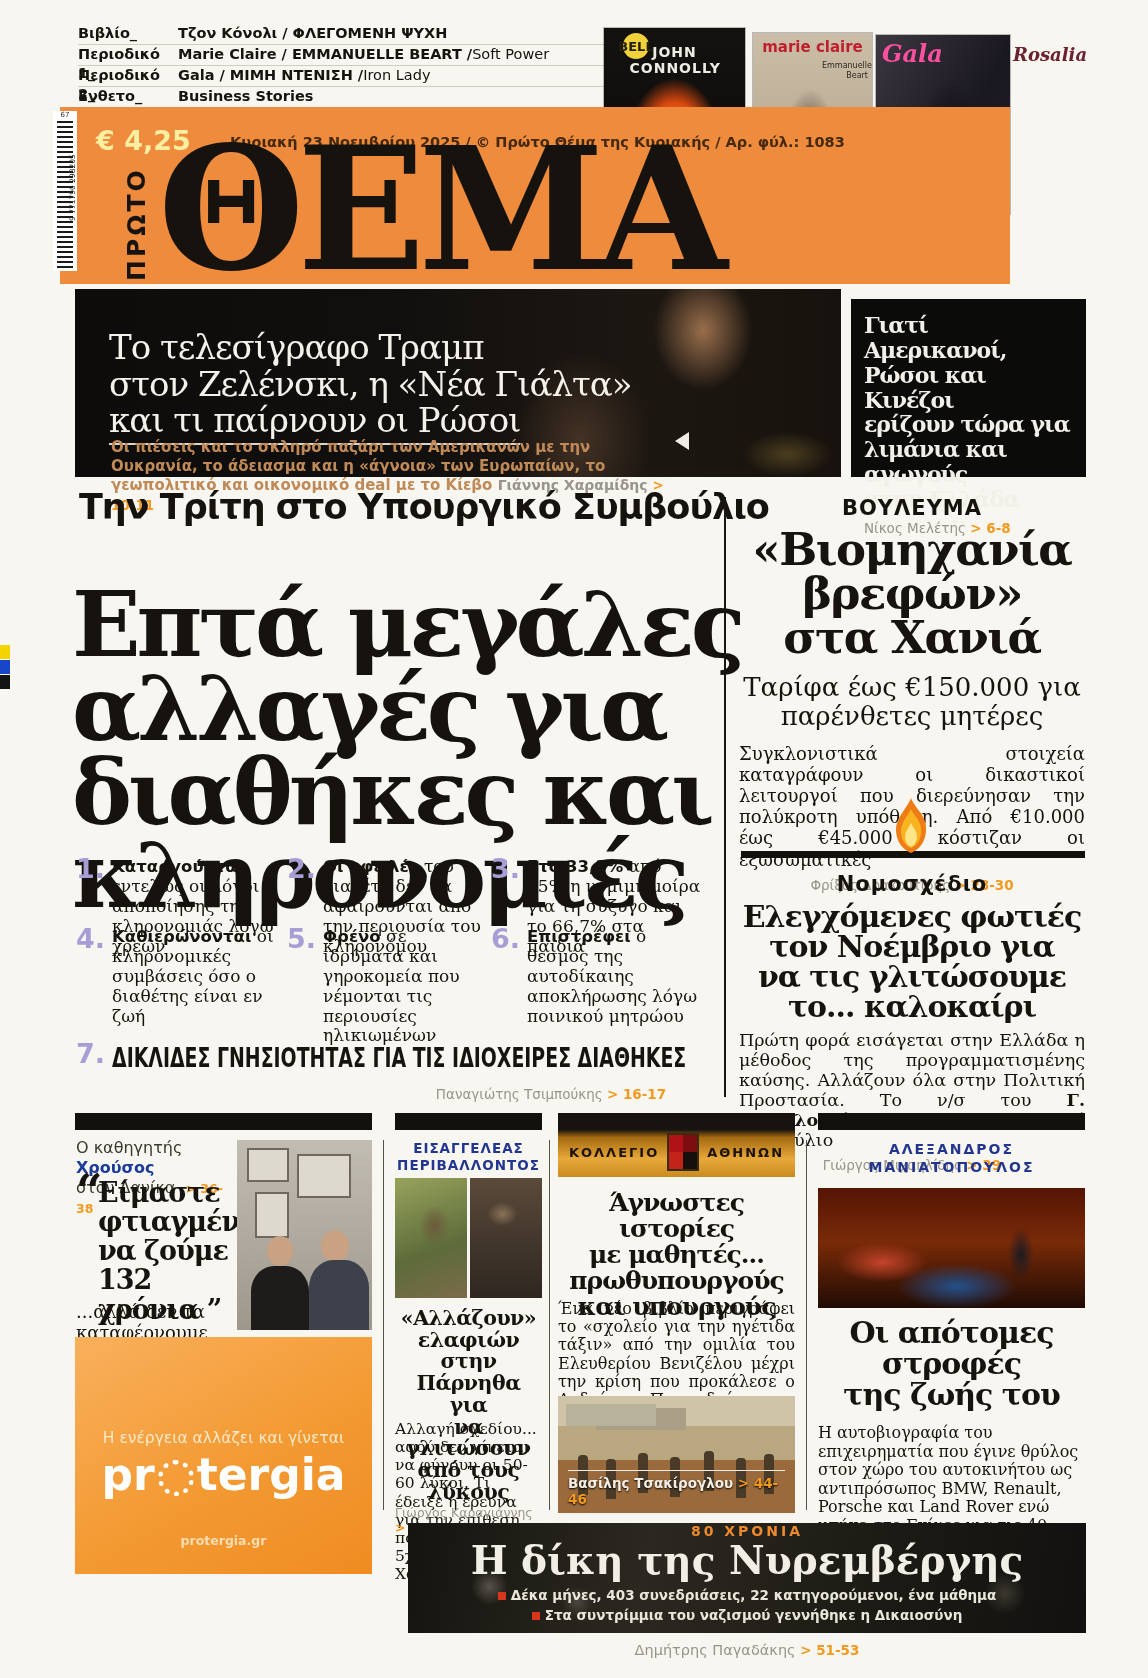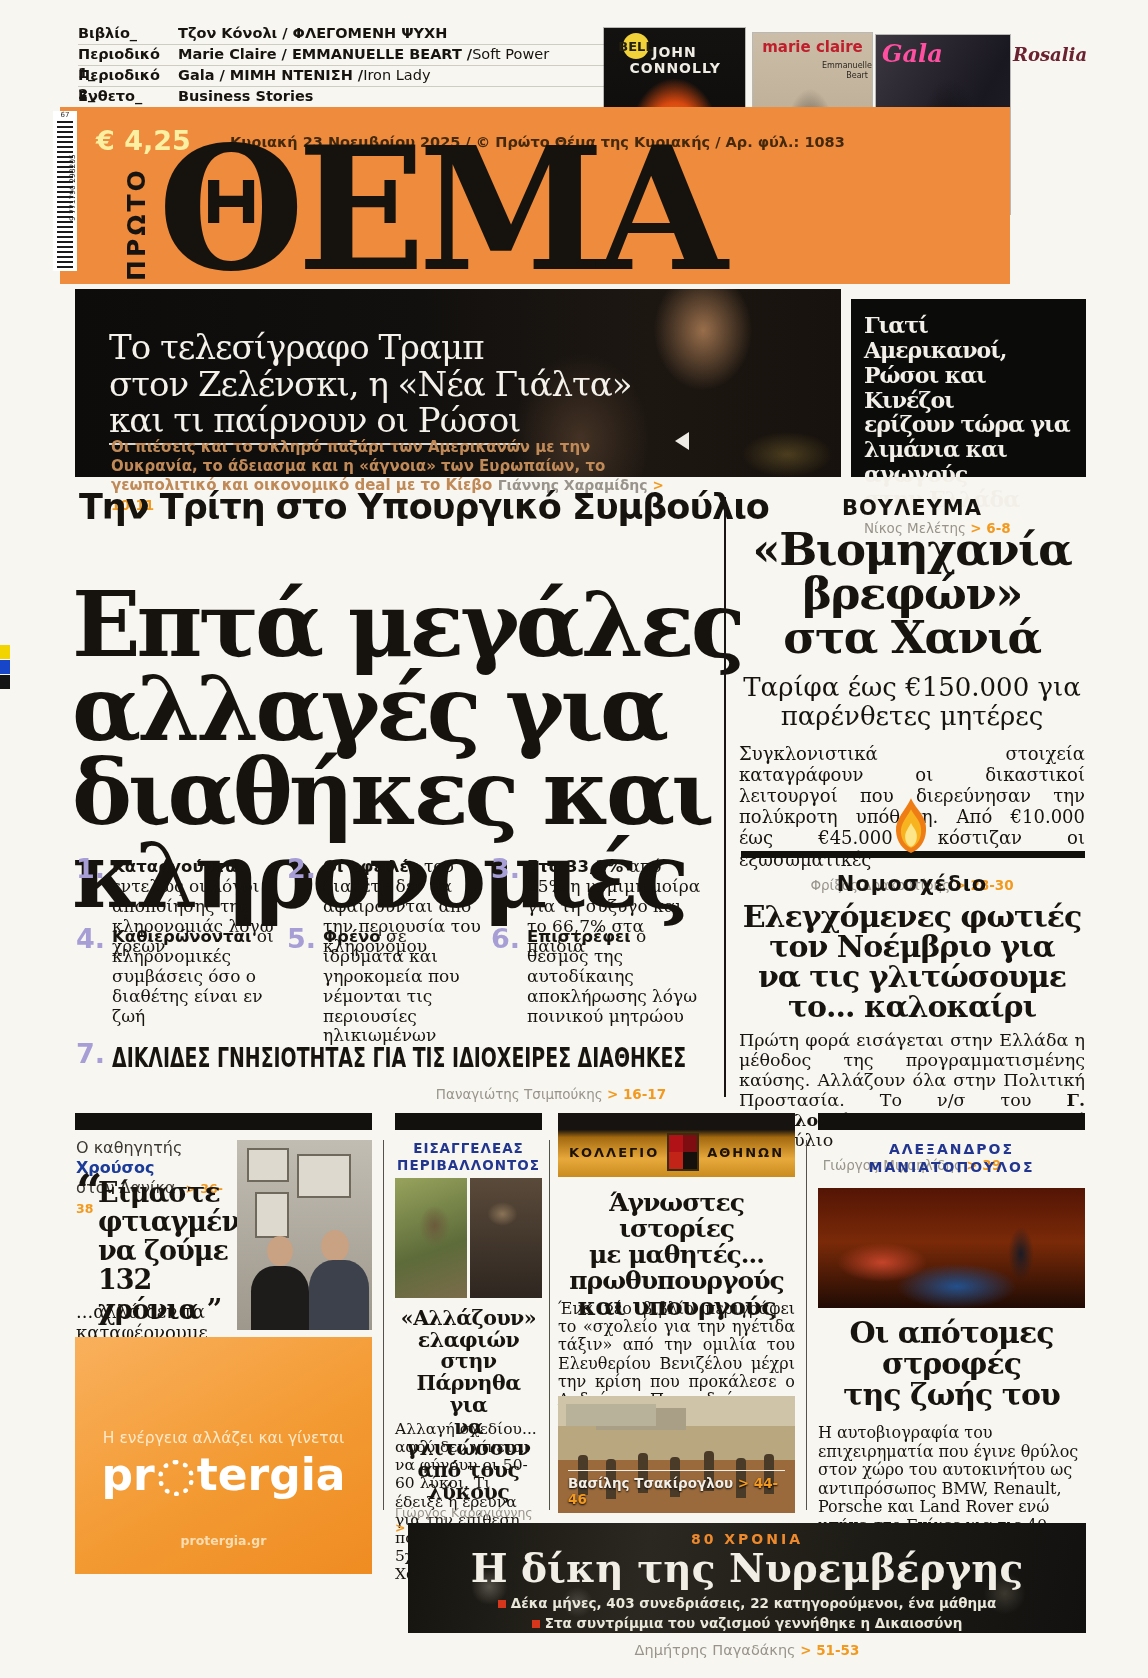--- a/index.html
+++ b/index.html
@@ -205,21 +205,21 @@
         font-size:16px;line-height:1.16;}
   .cars-credit{left:818px;top:1558px;width:267px;font-size:13px;}
 
   
   .nur{left:408px;top:1523px;width:678px;height:110px;color:#f1eee6;text-align:center;
         background:
         radial-gradient(26px 26px at 12% 58%,#55524a,rgba(0,0,0,0) 70%),
         radial-gradient(22px 22px at 25% 72%,#4a473f,rgba(0,0,0,0) 70%),
         radial-gradient(30px 30px at 88% 64%,#3b382f,rgba(0,0,0,0) 70%),
         linear-gradient(100deg,#16140f 0%,#2a2820 35%,#1c1a14 70%,#121110 100%);
-        padding-top:8px;box-sizing:border-box;}
+        box-sizing:border-box;}
   .nur-label{color:#ee8a2c;font-weight:bold;font-size:14px;letter-spacing:3px;}
   .nur-h{font-family:"DejaVu Serif","Liberation Serif",serif;font-weight:bold;font-size:39px;line-height:1;margin:2px 0 6px;}
   .nur-b{font-size:13.5px;font-weight:bold;line-height:1.45;color:#e9e6da;}
   .nur-b .sq{display:inline-block;width:8px;height:8px;background:#d6361c;margin-right:5px;}
   .nur-credit{left:408px;top:1642px;width:678px;text-align:center;font-size:14.5px;}
   .nur-credit .credit-name{font-size:14.5px;}
 
   .reg{left:0;width:10px;height:14px;}
   .reg-y{top:645px;background:#f2d500;}
   .reg-b{top:660px;background:#1747c8;}

